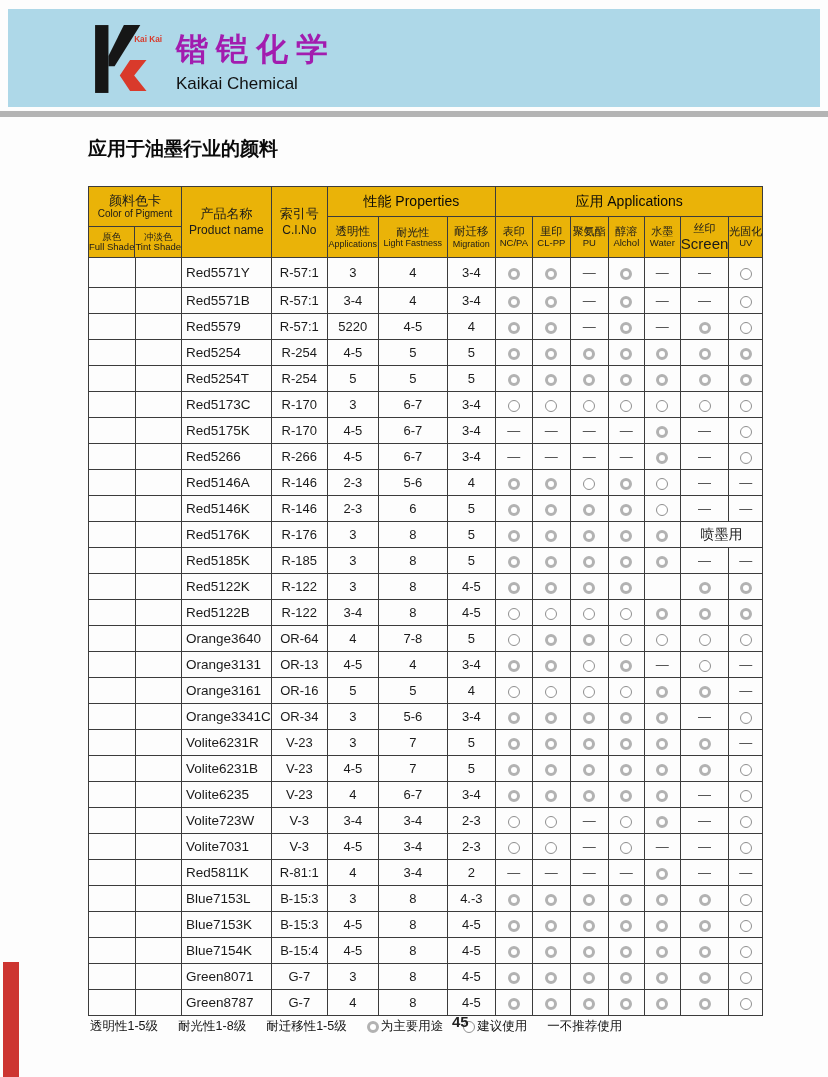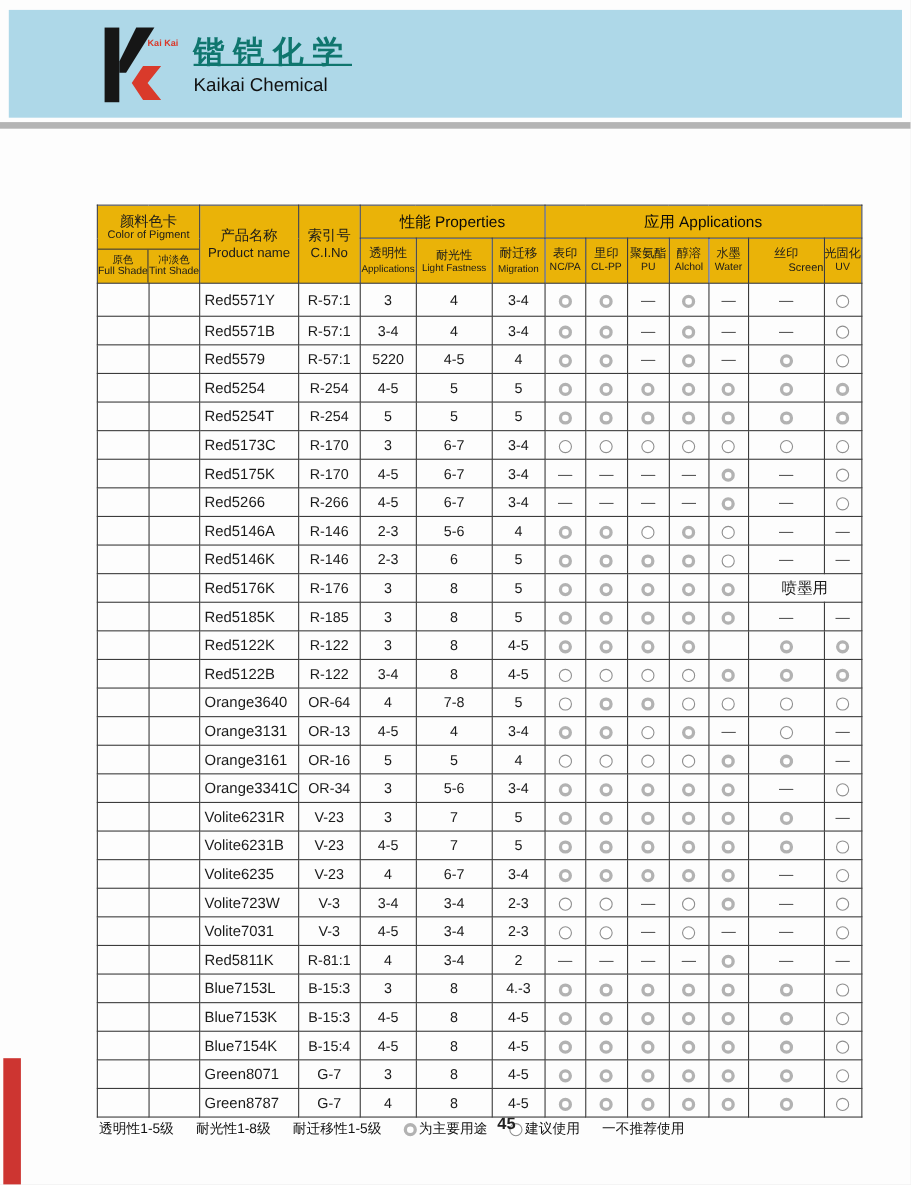--- a/index.html
+++ b/index.html
@@ -3,21 +3,21 @@
 <meta charset="utf-8">
 <style>
   html,body{margin:0;padding:0;background:#e9e9e9;}
   .page{position:relative;width:828px;height:1077px;background:#fdfdfd;
         font-family:"Liberation Sans",sans-serif;overflow:hidden;margin:0 auto;}
   
   .band{position:absolute;left:8px;top:9px;width:812px;height:98px;background:#aed8e8;}
   .divider{position:absolute;left:0;top:111px;width:828px;height:6px;background:#b4b4b4;}
   .logo{position:absolute;left:80px;top:14px;width:80px;height:72px;}
   .brand-text{position:absolute;left:168px;top:18px;}
-  .brand-cn{font-size:28px;font-weight:bold;color:#0f766e;letter-spacing:8px;line-height:1.4;text-decoration:underline;}
+  .brand-cn{font-size:32px;font-weight:bold;color:#a21caf;letter-spacing:8px;line-height:1.4;}
   .brand-en{font-size:17px;color:#111;margin-top:2px;}
   
   .title{position:absolute;left:88px;top:136px;margin:0;font-size:19px;font-weight:bold;color:#0a0a0a;}
   
   .ptable{position:absolute;left:88px;top:186px;border-collapse:collapse;table-layout:fixed;
           font-size:13px;color:#1a1a1a;}
   .ptable th,.ptable td{border:1px solid #3c3c3c;padding:0;text-align:center;vertical-align:middle;
           overflow:hidden;white-space:nowrap;}
   .ptable thead th{background:#eab308;font-weight:normal;}
   .hdr-big{font-size:14px;color:#0a0a0a;}
@@ -58,20 +58,21 @@
       </svg>
     </div>
     <div class="brand-text">
       <div class="brand-cn">锴铠化学</div>
       <div class="brand-en">Kaikai Chemical</div>
     </div>
   </div>
 
   <div class="divider"></div>
 
+  <h1 class="title">应用于油墨行业的颜料</h1>
 
   <table class="ptable">
       <colgroup>
         <col style="width: 42px;">
         <col style="width: 42px;">
         <col style="width: 86px;">
         <col style="width: 56px;">
         <col style="width: 51px;">
         <col style="width: 69px;">
         <col style="width: 48px;">
@@ -134,21 +135,21 @@
           <th>
             <span class="hdr-cn">醇溶</span>
             <span class="hdr-en" style="font-size:9.5px;">Alchol</span>
           </th>
           <th>
             <span class="hdr-cn">水墨</span>
             <span class="hdr-en" style="font-size:9.5px;">Water</span>
           </th>
           <th>
             <span class="hdr-cn">丝印</span>
-            <span class="hdr-en" style="font-size:10px;margin-left:36px;">Screen</span>
+            <span class="hdr-en" style="font-size:15px;">Screen</span>
           </th>
           <th>
             <span class="hdr-cn">光固化</span>
             <span class="hdr-en" style="font-size:9.5px;">UV</span>
           </th>
         </tr>
       </thead>
       <tbody>
         <tr style="height: 30px;">
           <td class="td-swatch">

